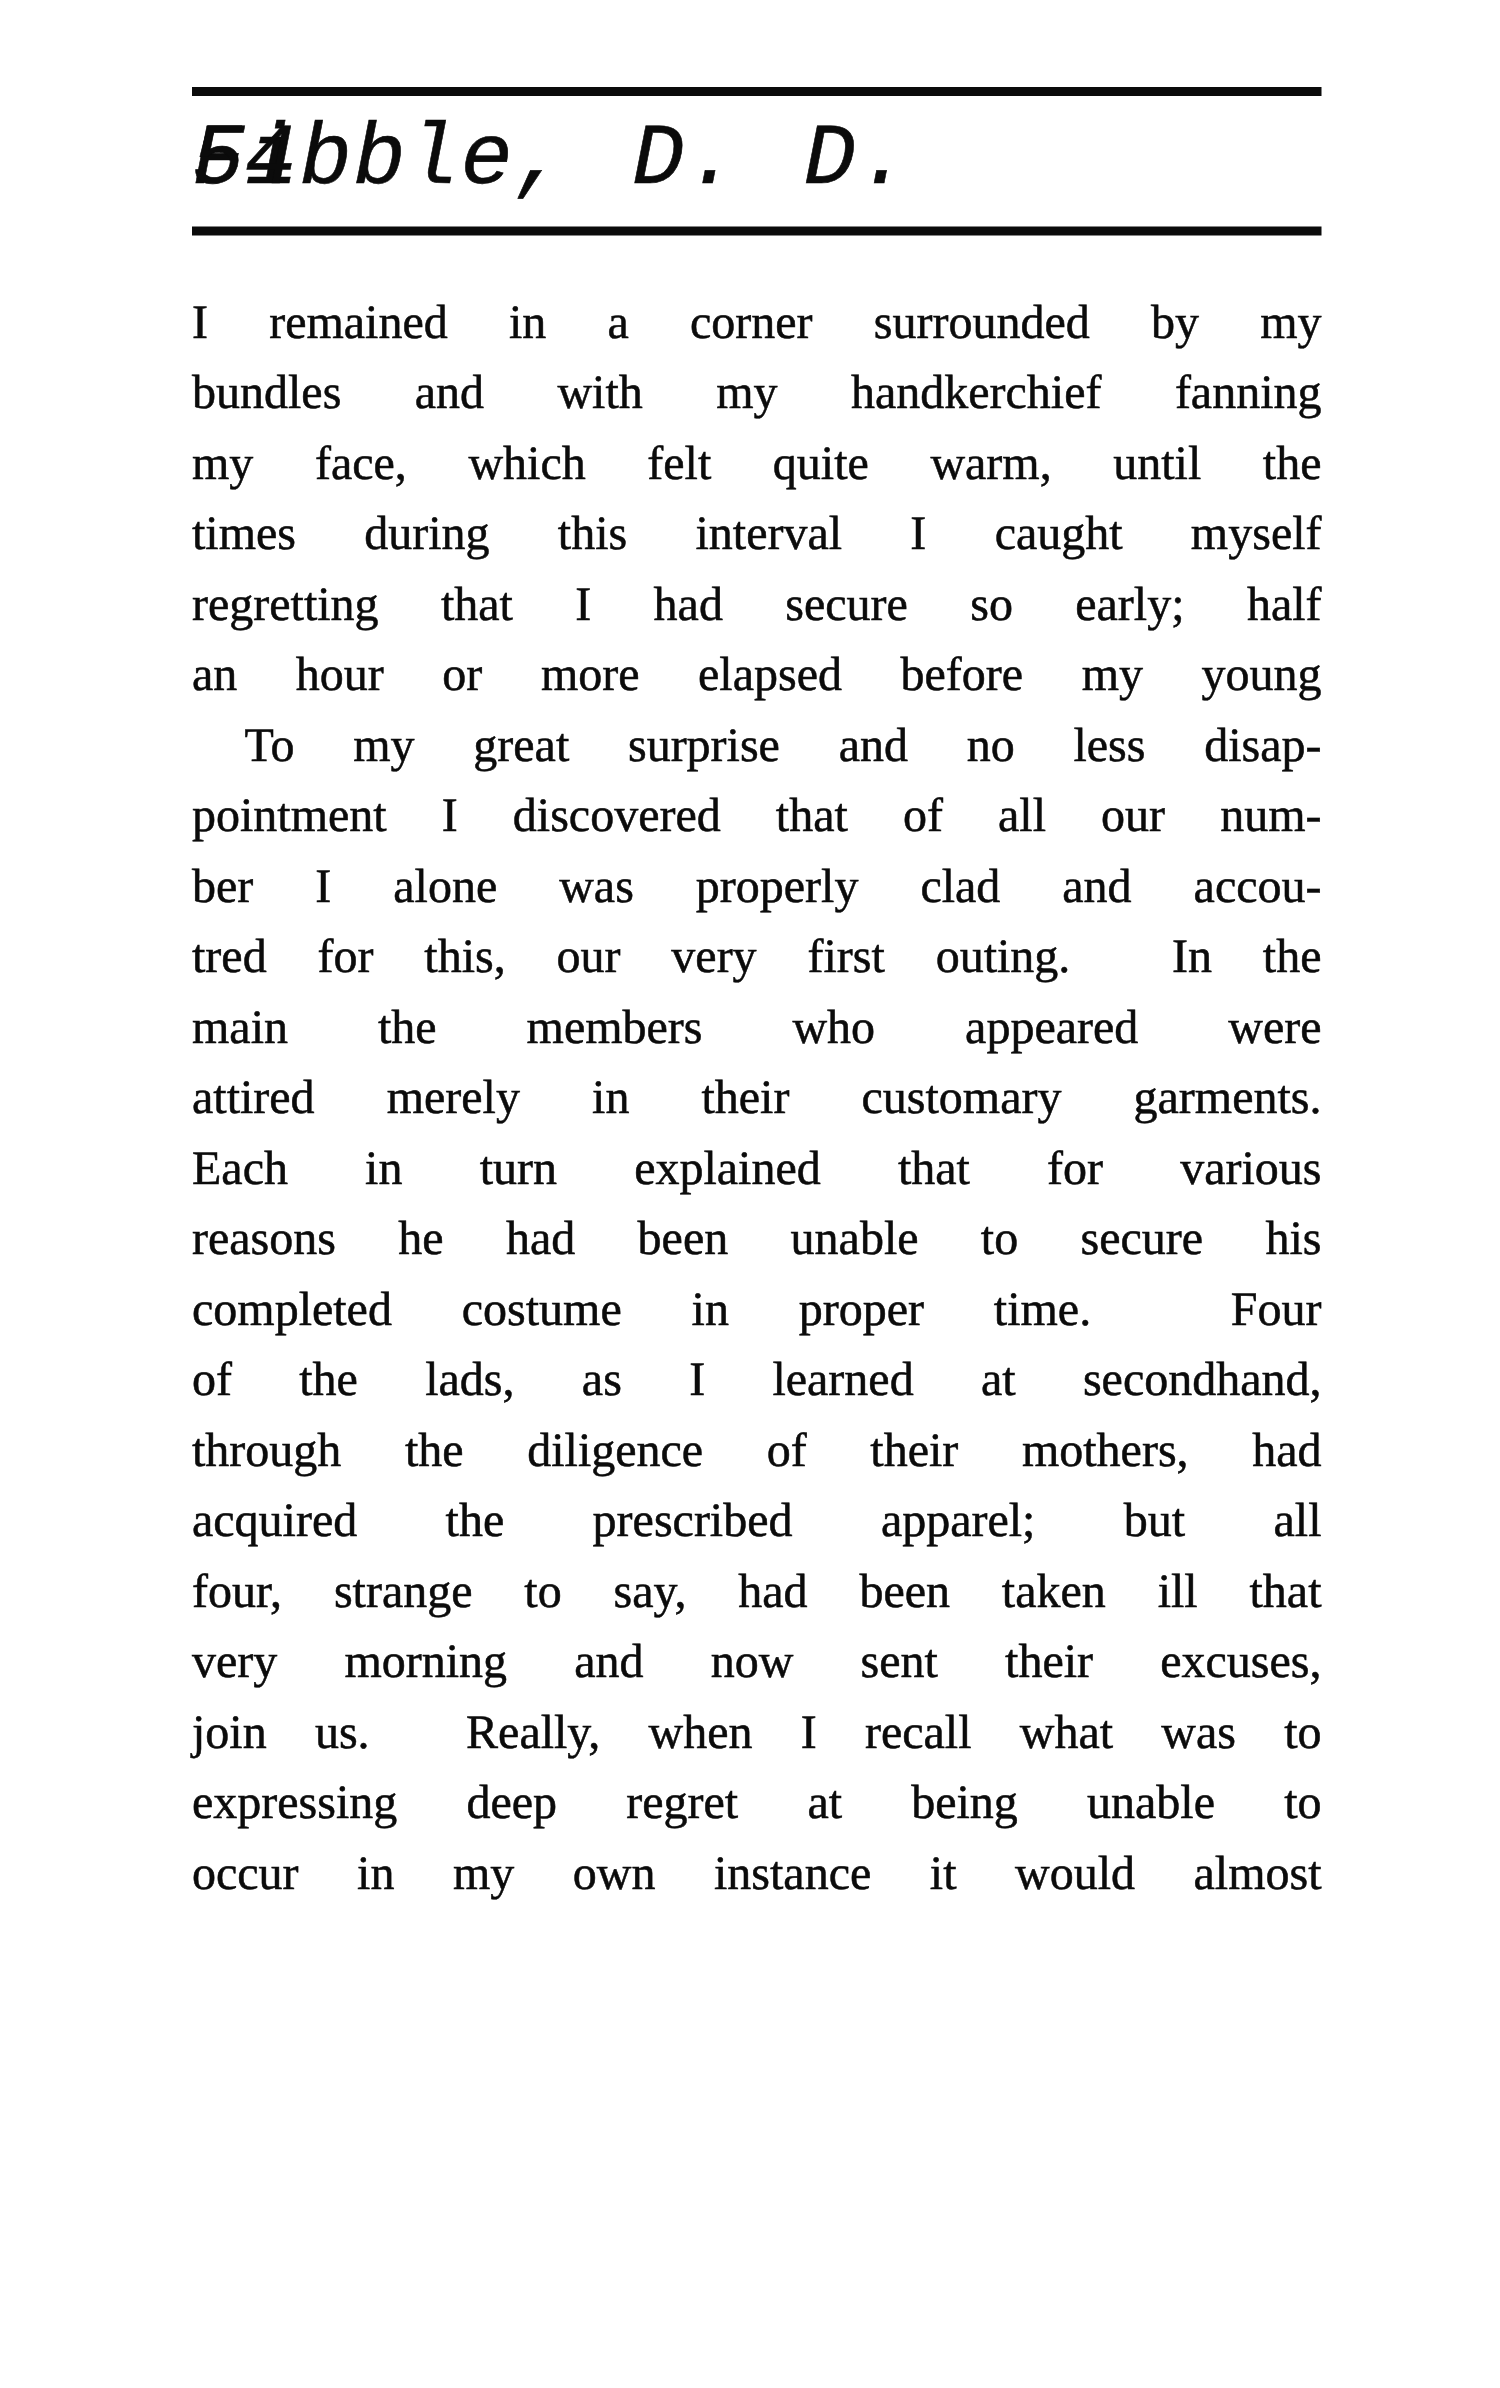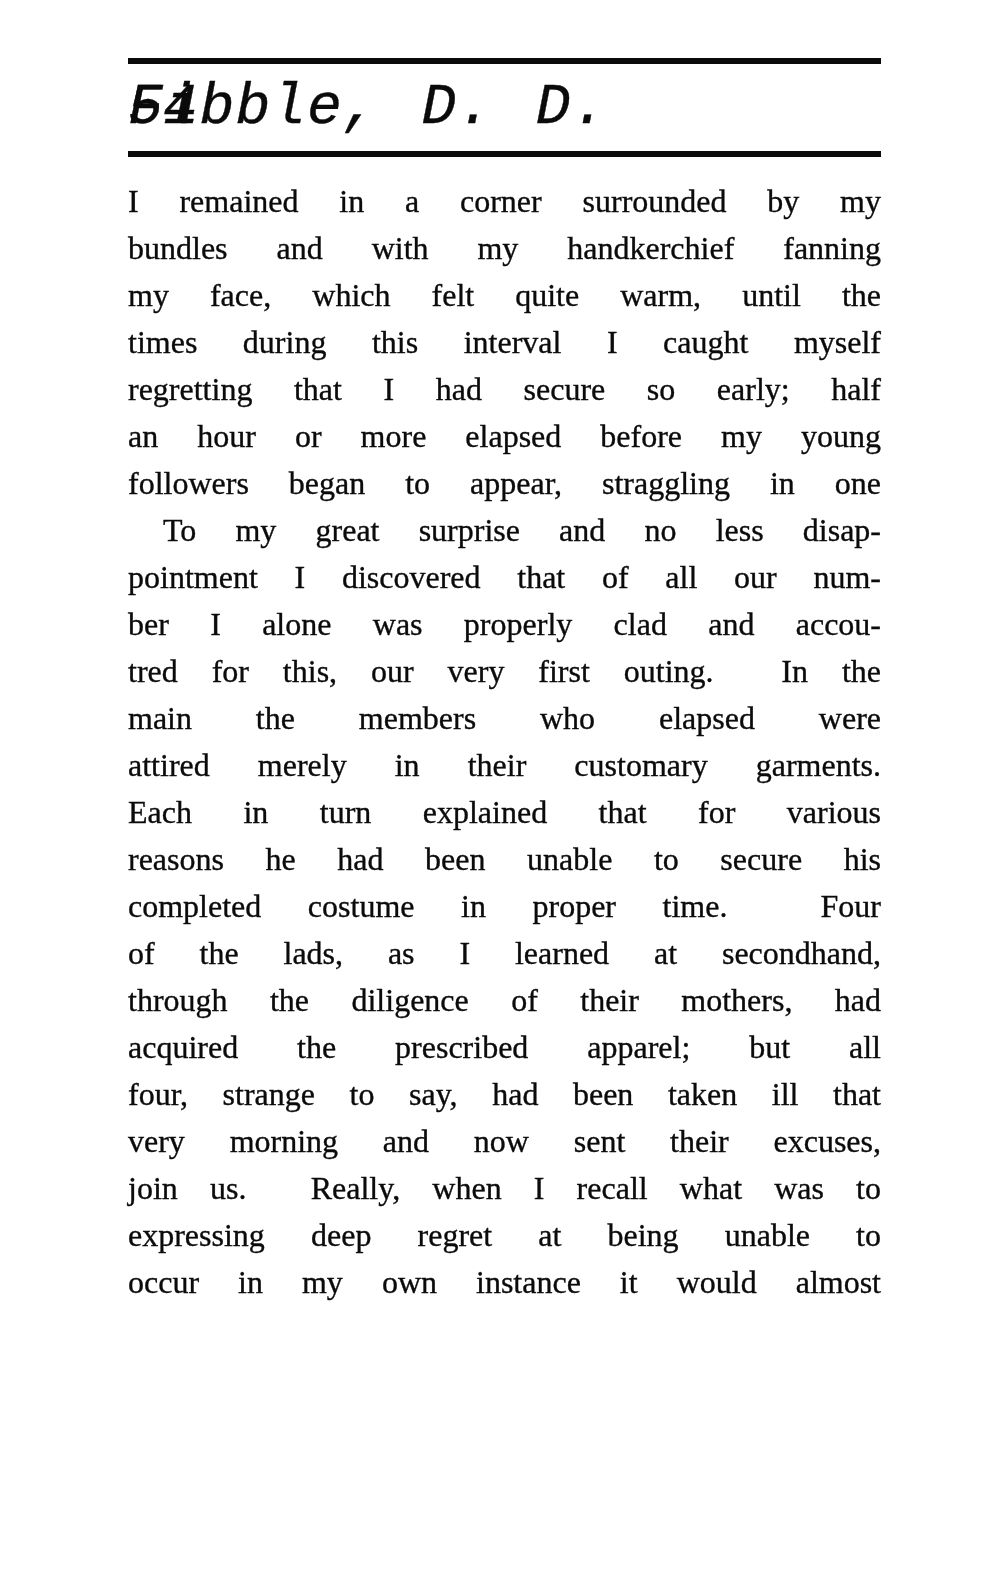--- a/index.html
+++ b/index.html
@@ -44,21 +44,21 @@
   .running-title {
     width: 100%;
     font-style: italic;
     font-size: 58px;
     line-height: 1;
     word-spacing: 7px;
     letter-spacing: 1px;
     -webkit-text-stroke: 0.4px currentColor;
   }
   .text-block {
-    margin-top: 21px;
+    margin-top: 34px;
   }
   .para { margin: 0; padding: 0; }
   .line {
     font-size: 32px;
     line-height: 47px;
     height: 47px;
     white-space: pre-wrap;
     text-align: justify;
     text-align-last: justify;
     -webkit-text-stroke: 0.35px currentColor;
@@ -86,29 +86,28 @@
 
   <div class="text-block">
 
     <div class="para">
       <div class="line">I remained in a corner surrounded by my</div>
       <div class="line">bundles and with my handkerchief fanning</div>
       <div class="line">my face, which felt quite warm, until the</div>
       <div class="line">times during this interval I caught myself</div>
       <div class="line">regretting that I had secure so early; half</div>
       <div class="line">an hour or more elapsed before my young</div>
-      <div class="line">followers began to appear, straggling in one</div>
     </div>
 
     <div class="para">
       <div class="line indent">To my great surprise and no less disap-</div>
       <div class="line">pointment I discovered that of all our num-</div>
       <div class="line">ber I alone was properly clad and accou-</div>
       <div class="line">tred for this, our very first outing.  In the</div>
-      <div class="line">main the members who elapsed were</div>
+      <div class="line">main the members who appeared were</div>
       <div class="line">attired merely in their customary garments.</div>
       <div class="line">Each in turn explained that for various</div>
       <div class="line">reasons he had been unable to secure his</div>
       <div class="line">completed costume in proper time.  Four</div>
       <div class="line">of the lads, as I learned at secondhand,</div>
       <div class="line">through the diligence of their mothers, had</div>
       <div class="line">acquired the prescribed apparel; but all</div>
       <div class="line">four, strange to say, had been taken ill that</div>
       <div class="line">very morning and now sent their excuses,</div>
       <div class="line">join us.  Really, when I recall what was to</div>

